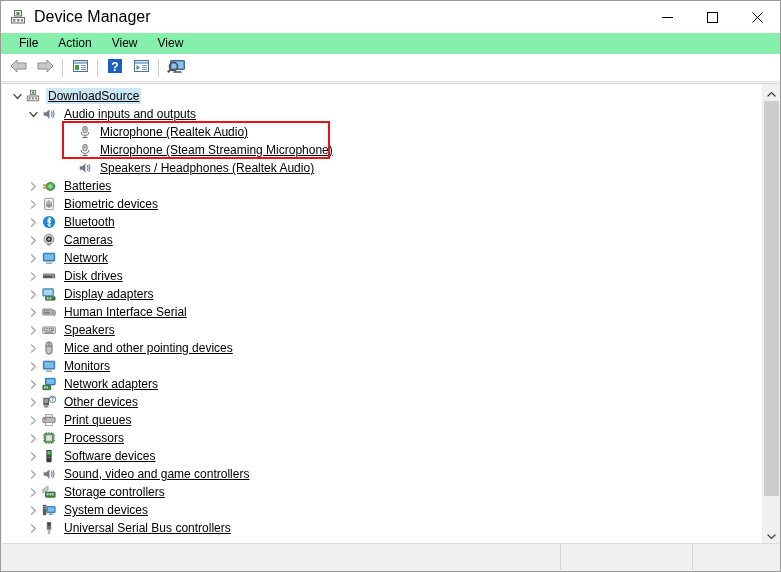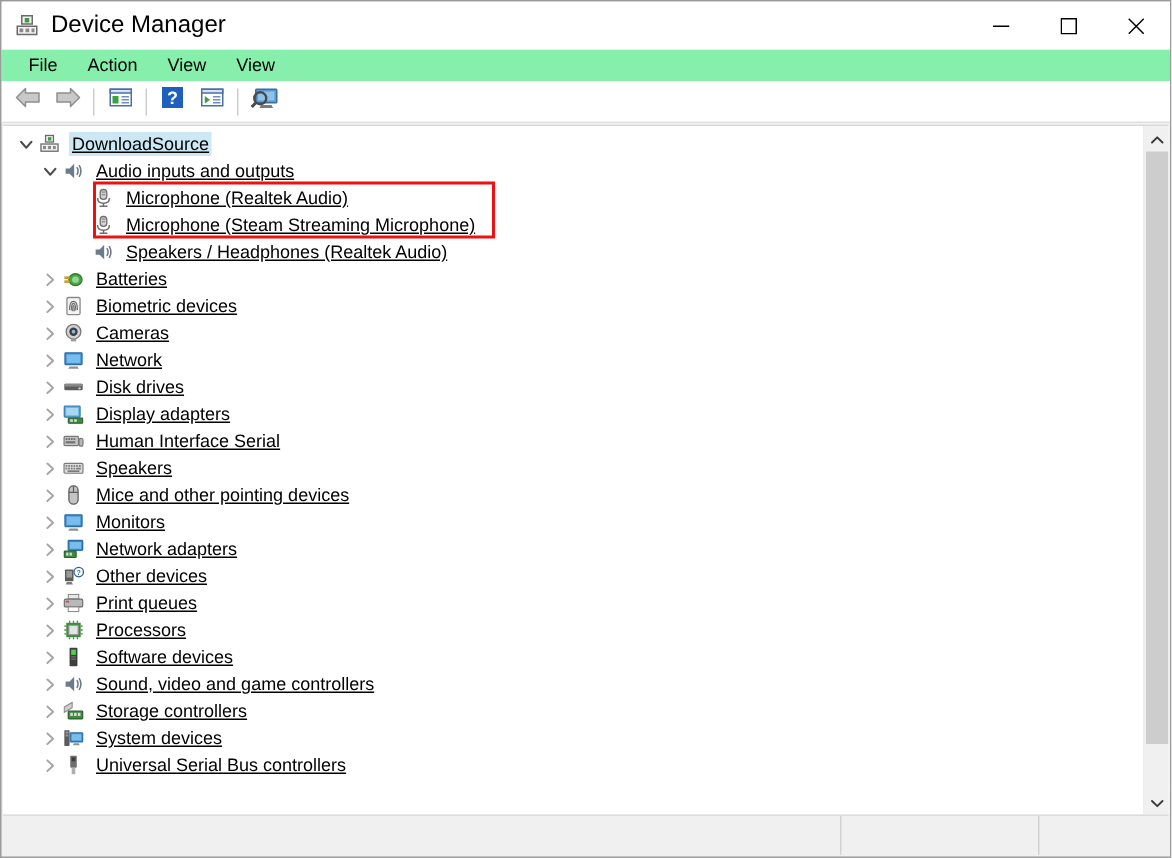--- a/index.html
+++ b/index.html
@@ -156,21 +156,21 @@
     line-height: 16px;
     padding: 0 2px;
   }
   .row.selected .lbl {
     background: #cce8f4;
   }
 
   
   .lvl0 { padding-left: 7px; }
   .lvl1 { padding-left: 23px; }
-  .lvl2 { padding-left: 43px; }
+  .lvl2 { padding-left: 43px; margin-left: 16px; }
 
   
   .nochev { width: 16px; flex: 0 0 auto; }
 
   
   .annotation {
     position: absolute;
     left: 60px;
     top: 37px;
     width: 268px;
@@ -452,20 +452,36 @@
           <svg width="14" height="14" viewBox="0 0 16 16">
             <rect x="3" y="1.5" width="10" height="13" rx="1" fill="#f4f4f4" stroke="#8a8a8a" stroke-width="1"></rect>
             <path d="M5 11 Q5 4.5 8 4.5 Q11 4.5 11 11" fill="none" stroke="#6e6e6e" stroke-width="0.9"></path>
             <path d="M6.3 11.5 Q6.3 6 8 6 Q9.7 6 9.7 11.5" fill="none" stroke="#6e6e6e" stroke-width="0.9"></path>
             <path d="M7.4 12 Q7.4 7.5 8 7.5 Q8.6 7.5 8.6 12" fill="none" stroke="#6e6e6e" stroke-width="0.9"></path>
           </svg>
         </span>
         <span class="lbl">Biometric devices</span>
       </div>
 
+      <div class="row lvl1">
+        <span class="twisty">
+          <svg width="9" height="9" viewBox="0 0 9 9">
+              <path d="M2.6 1 L6.4 4.5 L2.6 8" fill="none" stroke="#a6a6a6" stroke-width="1.3" stroke-linecap="round" stroke-linejoin="round"></path>
+            </svg>
+        </span>
+        <span class="ic">
+          <svg width="14" height="14" viewBox="0 0 16 16">
+            <circle cx="8" cy="8" r="7" fill="#1c86d8"></circle>
+            <path d="M6.2 5 L10 8 L6.2 11 M8 2.8 L8 13.2 M6.2 11 L10 8" fill="none" stroke="#ffffff" stroke-width="1.2" stroke-linejoin="round"></path>
+            <path d="M8 2.8 L10 5 L6.2 8" fill="none" stroke="#ffffff" stroke-width="1.2" stroke-linejoin="round"></path>
+            <path d="M8 13.2 L10 11" fill="none" stroke="#ffffff" stroke-width="1.2"></path>
+          </svg>
+        </span>
+        <span class="lbl">Bluetooth</span>
+      </div>
 
       <div class="row lvl1">
         <span class="twisty">
           <svg width="9" height="9" viewBox="0 0 9 9">
               <path d="M2.6 1 L6.4 4.5 L2.6 8" fill="none" stroke="#a6a6a6" stroke-width="1.3" stroke-linecap="round" stroke-linejoin="round"></path>
             </svg>
         </span>
         <span class="ic">
           <svg width="14" height="14" viewBox="0 0 16 16">
             <circle cx="8" cy="7" r="5.6" fill="#d2d2d2" stroke="#7a7a7a" stroke-width="1"></circle>

